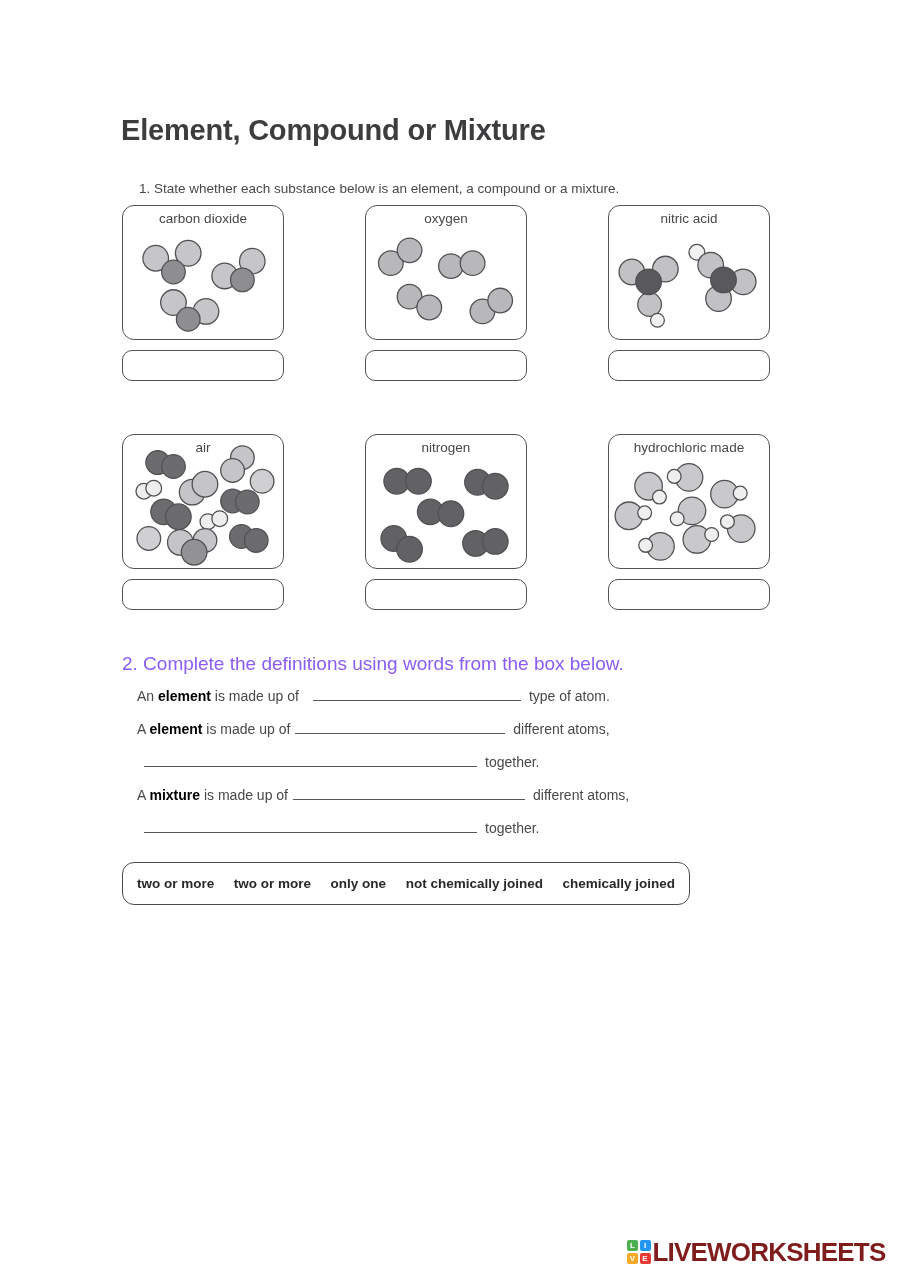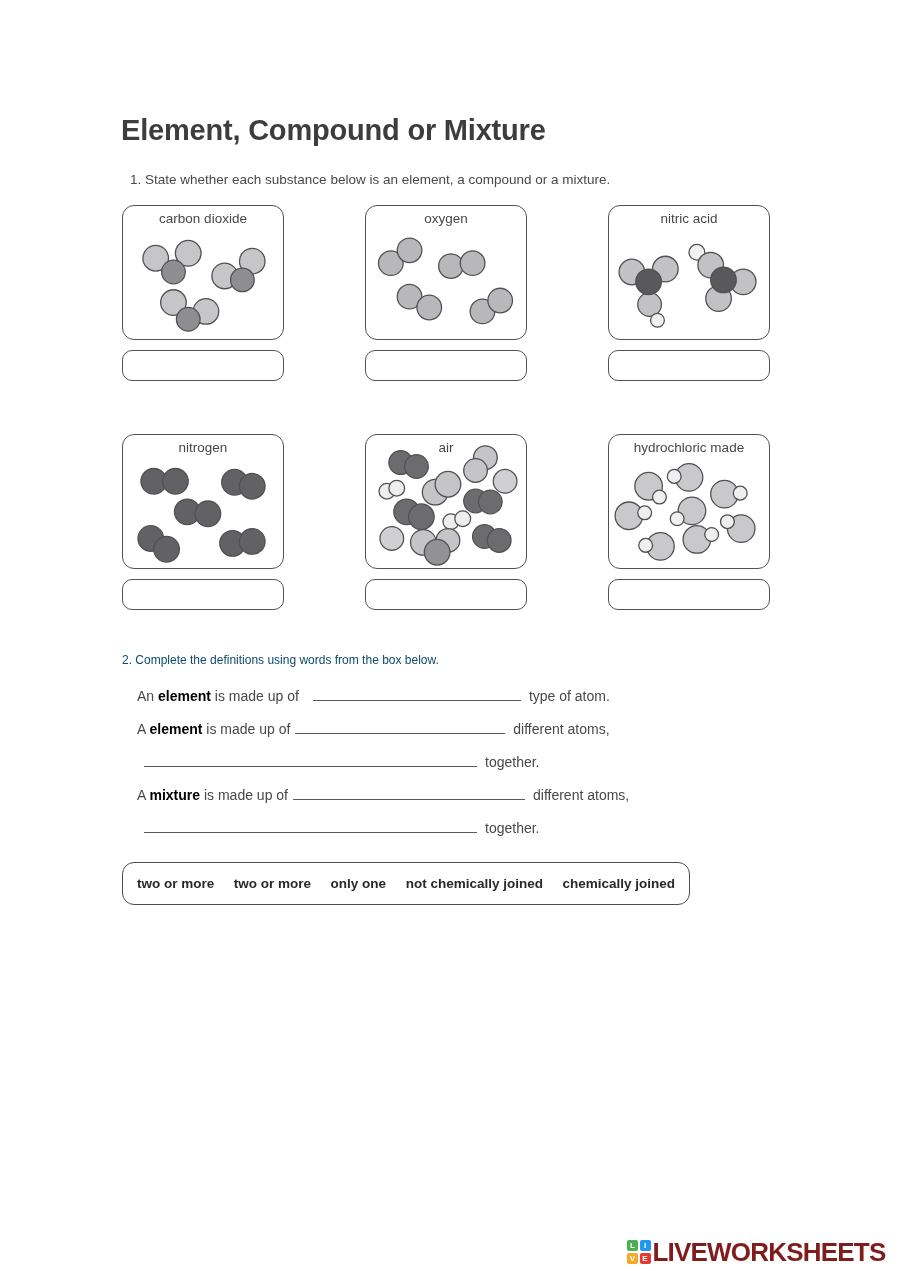--- a/index.html
+++ b/index.html
@@ -4,40 +4,40 @@
 <style>
   html,body{margin:0;padding:0;}
   body{
     width:900px;height:1271px;position:relative;overflow:hidden;
     background:#ffffff;font-family:"Liberation Sans",sans-serif;color:#48484a;
   }
   .title{
     position:absolute;left:121px;top:114px;margin:0;
     font-size:29px;font-weight:bold;color:#3d3d3f;letter-spacing:-0.2px;
   }
-  .q1{position:absolute;left:122px;top:164px;margin:8px;font-size:13.5px;color:#48484a;}
+  .q1{position:absolute;left:122px;top:164px;margin:17px;font-size:13.5px;color:#48484a;}
   .grid{
     position:absolute;left:122px;top:205px;
     display:grid;grid-template-columns:162px 162px 162px;column-gap:81px;row-gap:53px;
   }
   .cell{width:148px;}
   .dbox{
     width:162px;height:135px;box-sizing:border-box;position:relative;
     border:1.6px solid #525255;border-radius:12px;background:#fff;
   }
   .dbox svg{position:absolute;left:0;top:0;width:100%;height:100%;}
   .dlabel{
     position:absolute;left:0;top:5px;width:100%;text-align:center;
     font-size:13.5px;color:#47474a;
   }
   .abox{
     margin-top:10px;width:162px;height:31px;box-sizing:border-box;
     border:1.6px solid #525255;border-radius:10px;background:#fff;
   }
-  .q2{position:absolute;left:122px;top:653px;margin:0;font-size:12px;color:#0c4a6e;}
+  .q2{position:absolute;left:122px;top:653px;margin:0;font-size:19px;color:#8b5cf6;}
   .defs{position:absolute;left:137px;top:687px;font-size:14px;color:#48484a;}
   .def-line{height:20px;margin-bottom:13px;white-space:nowrap;}
   .def-line b{color:#000000;}
   .blank{
     display:inline-block;height:13px;
     border-bottom:1.5px solid #58585a;
   }
   .suffix{margin-left:8px;}
   .word-bank{
     position:absolute;left:122px;top:862px;width:568px;height:43px;box-sizing:border-box;
@@ -106,38 +106,20 @@
             <circle cx="41" cy="100" r="12" fill="#c2c2c4" stroke="#515154" stroke-width="1.3"></circle>
             <circle cx="40" cy="77" r="13" fill="#59595c" stroke="#515154" stroke-width="1.3"></circle>
             <circle cx="49" cy="116" r="7" fill="#f1f1f2" stroke="#515154" stroke-width="1.3"></circle>
             <circle cx="89" cy="47" r="8" fill="#f1f1f2" stroke="#515154" stroke-width="1.3"></circle>
             <circle cx="103" cy="60" r="13" fill="#c2c2c4" stroke="#515154" stroke-width="1.3"></circle>
             <circle cx="136" cy="77" r="13" fill="#c2c2c4" stroke="#515154" stroke-width="1.3"></circle>
             <circle cx="111" cy="94" r="13" fill="#c2c2c4" stroke="#515154" stroke-width="1.3"></circle>
             <circle cx="116" cy="75" r="13" fill="#59595c" stroke="#515154" stroke-width="1.3"></circle>
           </svg>
           <div class="dlabel">nitric acid</div>
-        </div>
-        <div class="abox"></div>
-      </div>
-      <div class="cell">
-        <div class="dbox">
-          <svg viewBox="0 0 162 135">
-            <circle cx="31" cy="47" r="13" fill="#626264" stroke="#515154" stroke-width="1.3"></circle>
-            <circle cx="53" cy="47" r="13" fill="#626264" stroke="#515154" stroke-width="1.3"></circle>
-            <circle cx="113" cy="48" r="13" fill="#626264" stroke="#515154" stroke-width="1.3"></circle>
-            <circle cx="131" cy="52" r="13" fill="#626264" stroke="#515154" stroke-width="1.3"></circle>
-            <circle cx="65" cy="78" r="13" fill="#626264" stroke="#515154" stroke-width="1.3"></circle>
-            <circle cx="86" cy="80" r="13" fill="#626264" stroke="#515154" stroke-width="1.3"></circle>
-            <circle cx="28" cy="105" r="13" fill="#626264" stroke="#515154" stroke-width="1.3"></circle>
-            <circle cx="44" cy="116" r="13" fill="#626264" stroke="#515154" stroke-width="1.3"></circle>
-            <circle cx="111" cy="110" r="13" fill="#626264" stroke="#515154" stroke-width="1.3"></circle>
-            <circle cx="131" cy="108" r="13" fill="#626264" stroke="#515154" stroke-width="1.3"></circle>
-          </svg>
-          <div class="dlabel">nitrogen</div>
         </div>
         <div class="abox"></div>
       </div>
       <div class="cell">
         <div class="dbox">
           <svg viewBox="0 0 162 135">
             <circle cx="35" cy="28" r="12" fill="#6c6c6e" stroke="#515154" stroke-width="1.3"></circle>
             <circle cx="51" cy="32" r="12" fill="#6c6c6e" stroke="#515154" stroke-width="1.3"></circle>
             <circle cx="121" cy="23" r="12" fill="#c5c5c7" stroke="#515154" stroke-width="1.3"></circle>
             <circle cx="111" cy="36" r="12" fill="#c5c5c7" stroke="#515154" stroke-width="1.3"></circle>
@@ -159,20 +141,38 @@
             <circle cx="120" cy="103" r="12" fill="#6c6c6e" stroke="#515154" stroke-width="1.3"></circle>
             <circle cx="135" cy="107" r="12" fill="#6c6c6e" stroke="#515154" stroke-width="1.3"></circle>
           </svg>
           <div class="dlabel">air</div>
         </div>
         <div class="abox"></div>
       </div>
       <div class="cell">
         <div class="dbox">
           <svg viewBox="0 0 162 135">
+            <circle cx="31" cy="47" r="13" fill="#626264" stroke="#515154" stroke-width="1.3"></circle>
+            <circle cx="53" cy="47" r="13" fill="#626264" stroke="#515154" stroke-width="1.3"></circle>
+            <circle cx="113" cy="48" r="13" fill="#626264" stroke="#515154" stroke-width="1.3"></circle>
+            <circle cx="131" cy="52" r="13" fill="#626264" stroke="#515154" stroke-width="1.3"></circle>
+            <circle cx="65" cy="78" r="13" fill="#626264" stroke="#515154" stroke-width="1.3"></circle>
+            <circle cx="86" cy="80" r="13" fill="#626264" stroke="#515154" stroke-width="1.3"></circle>
+            <circle cx="28" cy="105" r="13" fill="#626264" stroke="#515154" stroke-width="1.3"></circle>
+            <circle cx="44" cy="116" r="13" fill="#626264" stroke="#515154" stroke-width="1.3"></circle>
+            <circle cx="111" cy="110" r="13" fill="#626264" stroke="#515154" stroke-width="1.3"></circle>
+            <circle cx="131" cy="108" r="13" fill="#626264" stroke="#515154" stroke-width="1.3"></circle>
+          </svg>
+          <div class="dlabel">nitrogen</div>
+        </div>
+        <div class="abox"></div>
+      </div>
+      <div class="cell">
+        <div class="dbox">
+          <svg viewBox="0 0 162 135">
             <circle cx="40" cy="52" r="14" fill="#c9c9cb" stroke="#515154" stroke-width="1.3"></circle>
             <circle cx="51" cy="63" r="7" fill="#efeff0" stroke="#515154" stroke-width="1.3"></circle>
             <circle cx="81" cy="43" r="14" fill="#c9c9cb" stroke="#515154" stroke-width="1.3"></circle>
             <circle cx="66" cy="42" r="7" fill="#efeff0" stroke="#515154" stroke-width="1.3"></circle>
             <circle cx="117" cy="60" r="14" fill="#c9c9cb" stroke="#515154" stroke-width="1.3"></circle>
             <circle cx="133" cy="59" r="7" fill="#efeff0" stroke="#515154" stroke-width="1.3"></circle>
             <circle cx="20" cy="82" r="14" fill="#c9c9cb" stroke="#515154" stroke-width="1.3"></circle>
             <circle cx="36" cy="79" r="7" fill="#efeff0" stroke="#515154" stroke-width="1.3"></circle>
             <circle cx="84" cy="77" r="14" fill="#c9c9cb" stroke="#515154" stroke-width="1.3"></circle>
             <circle cx="69" cy="85" r="7" fill="#efeff0" stroke="#515154" stroke-width="1.3"></circle>

